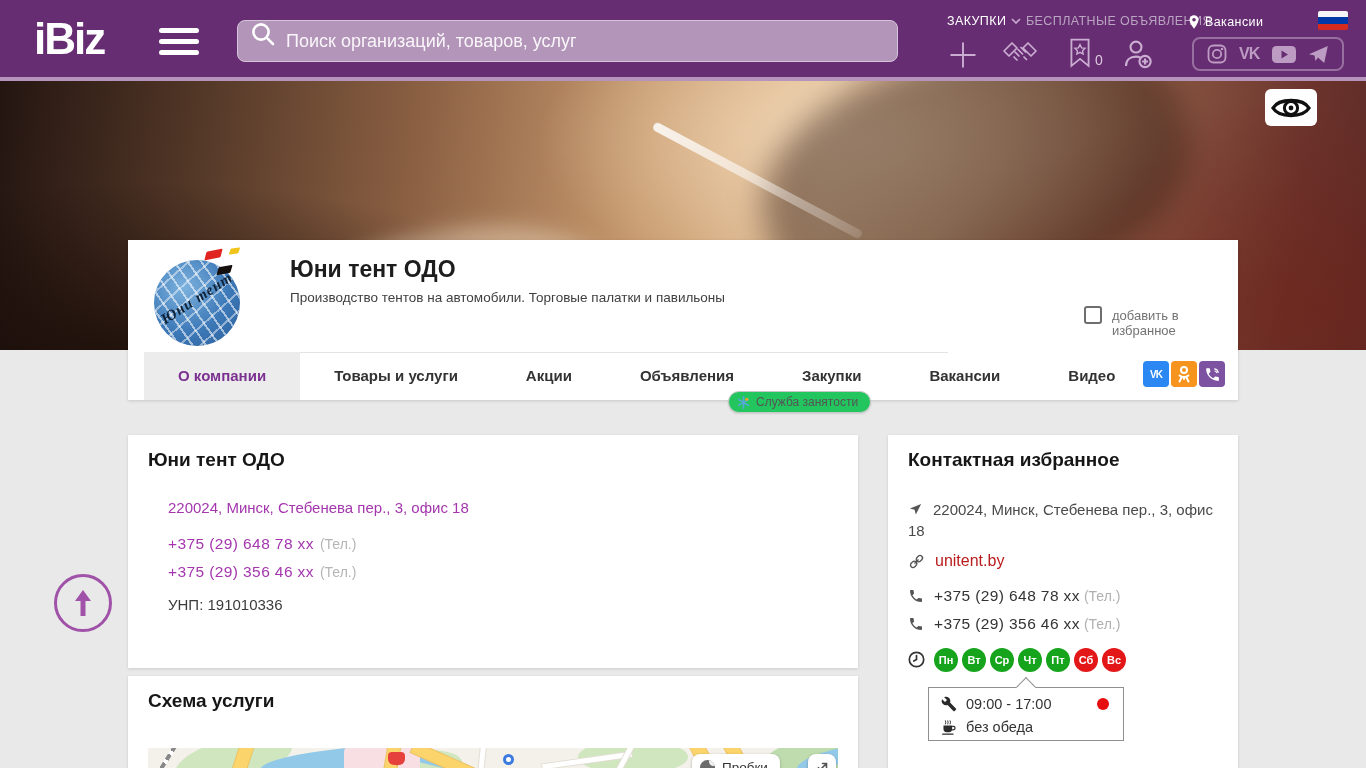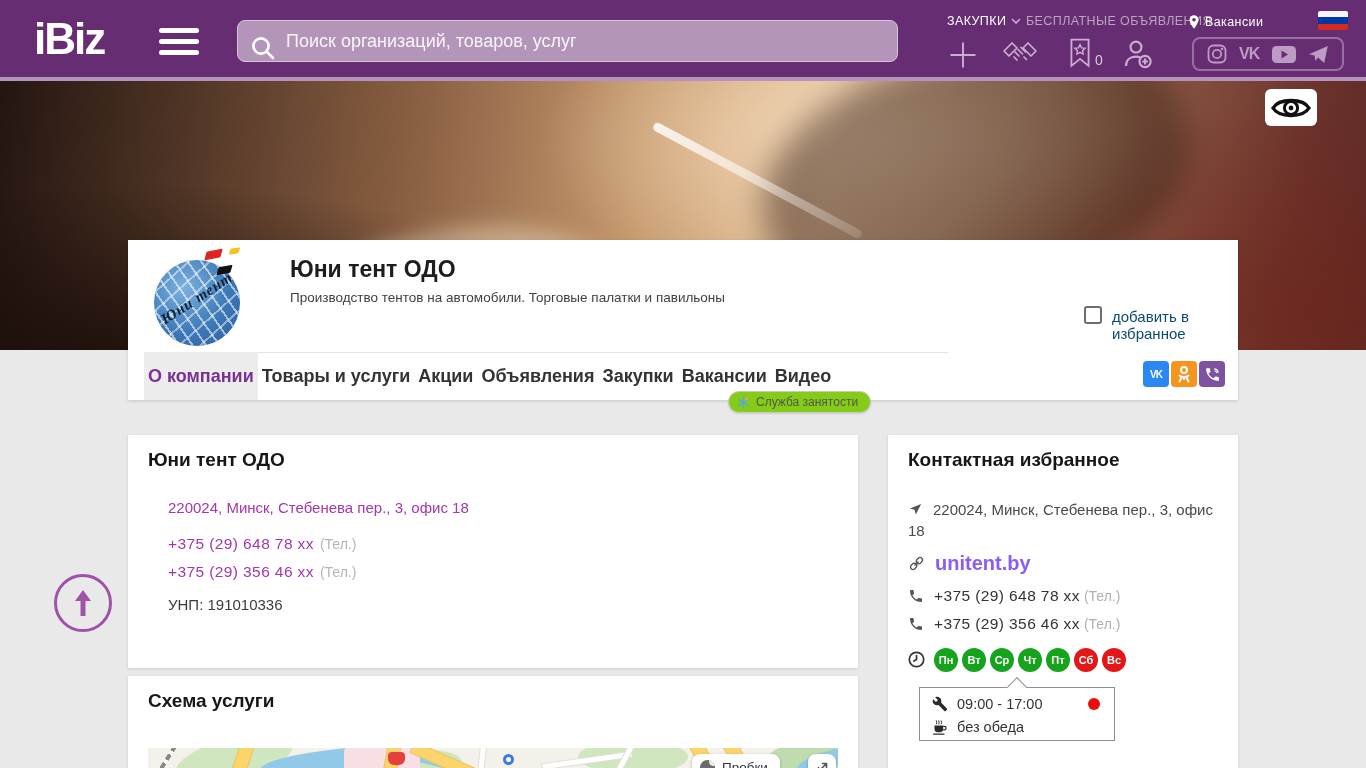--- a/index.html
+++ b/index.html
@@ -6,21 +6,21 @@
   html,body { width:1366px; height:768px; overflow:hidden; }
   body { font-family:"Liberation Sans", sans-serif; background:#e9e9e9; }
   .screen { position:relative; width:1366px; height:768px; overflow:hidden; }
 
   
   .header { position:absolute; top:0; left:0; width:1366px; height:81px; background:#672d72; z-index:5; }
   .header-strip { position:absolute; top:77px; left:0; width:100%; height:4px; background:#b693bc; }
   .ibiz-logo { position:absolute; left:34px; top:14px; color:#fff; font-size:44px; font-weight:800; letter-spacing:-2px; cursor:pointer; }
   .hamburger { position:absolute; left:159px; top:28px; width:40px; height:27px; display:flex; flex-direction:column; justify-content:space-between; cursor:pointer; }
   .hamburger span { display:block; height:5px; background:#fff; border-radius:3px; }
-  .searchbar { position:absolute; left:237px; top:20px; width:661px; height:42px; background:#b295b9; border:1px solid #d6c5da; border-radius:8px; display:flex; align-items:flex-end; padding-left:12px; }
+  .searchbar { position:absolute; left:237px; top:20px; width:661px; height:42px; background:#b295b9; border:1px solid #d6c5da; border-radius:8px; display:flex; align-items:flex-start; padding-left:12px; }
   .searchbar svg { flex:0 0 auto; }
   .searchbar input { flex:1; height:100%; background:transparent; border:none; outline:none; font-size:18px; color:#fff; padding-left:10px; font-family:"Liberation Sans",sans-serif; }
   .searchbar input::placeholder { color:#fdfbfd; opacity:.95; }
 
   .top-link { position:absolute; top:14px; font-size:12.5px; letter-spacing:.4px; color:#fff; cursor:pointer; display:flex; align-items:center; gap:5px; }
   .top-link.muted { color:#b9a4c1; }
   .flag { position:absolute; left:1318px; top:11px; width:30px; height:19px; border-radius:2px; overflow:hidden; cursor:pointer; }
   .flag div { height:33.33%; }
 
   .hicon { position:absolute; cursor:pointer; display:flex; align-items:flex-end; color:#cbadd2; }
@@ -54,32 +54,32 @@
     background:repeating-linear-gradient(-42deg, transparent 0 12px, rgba(255,255,255,.75) 12px 14px); opacity:.6; }
   .globe-text { position:absolute; left:-4px; top:46px; width:110px; text-align:center; transform:rotate(-33deg);
     font-family:"Liberation Serif", serif; font-style:italic; font-weight:bold; font-size:15px; color:#0e2238; letter-spacing:1px; z-index:2; }
   .gflag { position:absolute; border-radius:1px; }
   .gflag.red { left:60px; top:6px; width:15px; height:9px; background:#e02420; transform:skewX(-25deg) rotate(-12deg); }
   .gflag.yellow { left:84px; top:4px; width:9px; height:6px; background:#f0c419; transform:skewX(-25deg) rotate(-8deg); }
   .gflag.black { left:72px; top:22px; width:13px; height:8px; background:#15100d; transform:skewX(-25deg) rotate(-10deg); }
   .company-name { position:absolute; left:162px; top:16px; font-size:23px; font-weight:bold; color:#1d1d1d; }
   .company-desc { position:absolute; left:162px; top:50px; font-size:13.5px; color:#404040; }
   .fav-box { position:absolute; left:956px; top:66px; width:18px; height:18px; border:2px solid #6e6e6e; border-radius:3px; background:#fff; cursor:pointer; }
-  .fav-label { position:absolute; left:984px; top:68px; font-size:15px; color:#0c4a6e; cursor:pointer; }
+  .fav-label { position:absolute; left:984px; top:68px; font-size:13px; color:#737373; cursor:pointer; }
   .cdivider { position:absolute; left:20px; top:112px; width:800px; border-top:1px solid #e3e3e3; }
   .tabs { position:absolute; left:16px; top:112px; height:48px; display:flex; }
-  .tab { padding:0 4px; line-height:48px; font-size:18px; font-weight:bold; color:#333; cursor:pointer; white-space:nowrap; }
+  .tab { padding:0 34px; line-height:48px; font-size:15px; font-weight:bold; color:#333; cursor:pointer; white-space:nowrap; }
   .tab.active { background:#ececec; color:#7b3190; }
   .card-socials { position:absolute; left:1015px; top:121px; display:flex; gap:2px; }
   .share-btn { width:26px; height:26px; border-radius:4px; display:flex; align-items:center; justify-content:center; cursor:pointer; }
   .share-vk { background:#2b87f2; color:#fff; font-size:12px; font-weight:800; letter-spacing:-1px; }
   .share-ok { background:#f7941d; }
   .share-viber { background:#7d52a0; }
 
-  .employment-tooltip { position:absolute; left:728px; top:391px; height:22px; background:#84cc16; border:1px solid #c9c9c9; border-radius:11px;
+  .employment-tooltip { position:absolute; left:728px; top:391px; height:22px; background:#22c55e; border:1px solid #c9c9c9; border-radius:11px;
     display:flex; align-items:center; gap:6px; padding:0 12px 0 8px; font-size:12px; color:#555; z-index:4; box-shadow:0 1px 2px rgba(0,0,0,.12); }
 
   
   .card { position:absolute; background:#fff; box-shadow:0 1px 3px rgba(0,0,0,.12); z-index:2; }
   .about-card { left:128px; top:435px; width:730px; height:233px; }
   .map-card { left:128px; top:676px; width:730px; height:400px; }
   .contact-card { left:888px; top:435px; width:350px; height:360px; }
   .card h2 { position:absolute; left:20px; top:14px; font-size:19px; color:#161616; }
 
   .addr-link { position:absolute; left:40px; top:64px; font-size:15px; color:#a436ae; cursor:pointer; }
@@ -101,29 +101,29 @@
   .expand-btn { position:absolute; left:660px; top:6px; width:28px; height:27px; background:#fff; border-radius:8px; box-shadow:0 1px 3px rgba(0,0,0,.3);
     display:flex; align-items:center; justify-content:center; cursor:pointer; }
   .red-marker { position:absolute; width:17px; height:13px; background:#e6403c; border-radius:4px 4px 6px 6px; }
   .red-marker::after { content:""; position:absolute; left:6px; bottom:-4px; border:3px solid transparent; border-top:5px solid #e6403c; }
   .blue-pin { position:absolute; width:11px; height:11px; border-radius:50%; background:#fff; border:3.5px solid #3d7ae0; }
 
   
   .c-row { position:absolute; left:20px; display:flex; align-items:flex-start; gap:10px; font-size:15px; color:#4a4a4a; }
   .c-addr { width:310px; display:block; line-height:21px; }
   .c-addr svg { vertical-align:-2px; margin-right:10px; }
-  .site-link { font-size:20px; font-weight:bold; color:#8b5cf6; cursor:pointer; }
+  .site-link { font-size:16px; font-weight:normal; color:#b91c1c; cursor:pointer; }
   .c-phone .num { color:#333; letter-spacing:.4px; font-size:15.5px; cursor:pointer; }
   .c-phone .type { color:#b0b0b0; font-size:14px; margin-left:4px; }
   .days { position:absolute; left:46px; top:213px; display:flex; gap:4px; }
   .day { width:24px; height:24px; border-radius:50%; color:#fff; font-size:11px; font-weight:bold; text-align:center; line-height:24px; cursor:pointer; }
   .day.open { background:#16a41c; }
   .day.closed { background:#e31717; }
   .clock-ico { position:absolute; left:20px; top:216px; }
-  .hours-box { position:absolute; left:31px; top:252px; width:196px; height:54px; background:#fff; border:1.5px solid #8f8f8f; }
+  .hours-box { position:absolute; left:40px; top:252px; width:196px; height:54px; background:#fff; border:1.5px solid #8f8f8f; }
   .hours-box .ptr { position:absolute; left:90px; top:-8px; width:14px; height:14px; background:#fff; border-left:1.5px solid #8f8f8f; border-top:1.5px solid #8f8f8f; transform:rotate(45deg); }
   .hb-row { position:absolute; left:12px; display:flex; align-items:center; gap:9px; font-size:14.5px; color:#333; }
   .closed-dot { position:absolute; right:14px; top:10px; width:12px; height:12px; border-radius:50%; background:#e60f0f; }
 
   
   .scroll-top { position:absolute; left:54px; top:574px; width:58px; height:58px; border:3.5px solid #a052a8; border-radius:50%;
     display:flex; align-items:center; justify-content:center; cursor:pointer; z-index:2; background:transparent; }
 </style>
 </head>
 <body>

